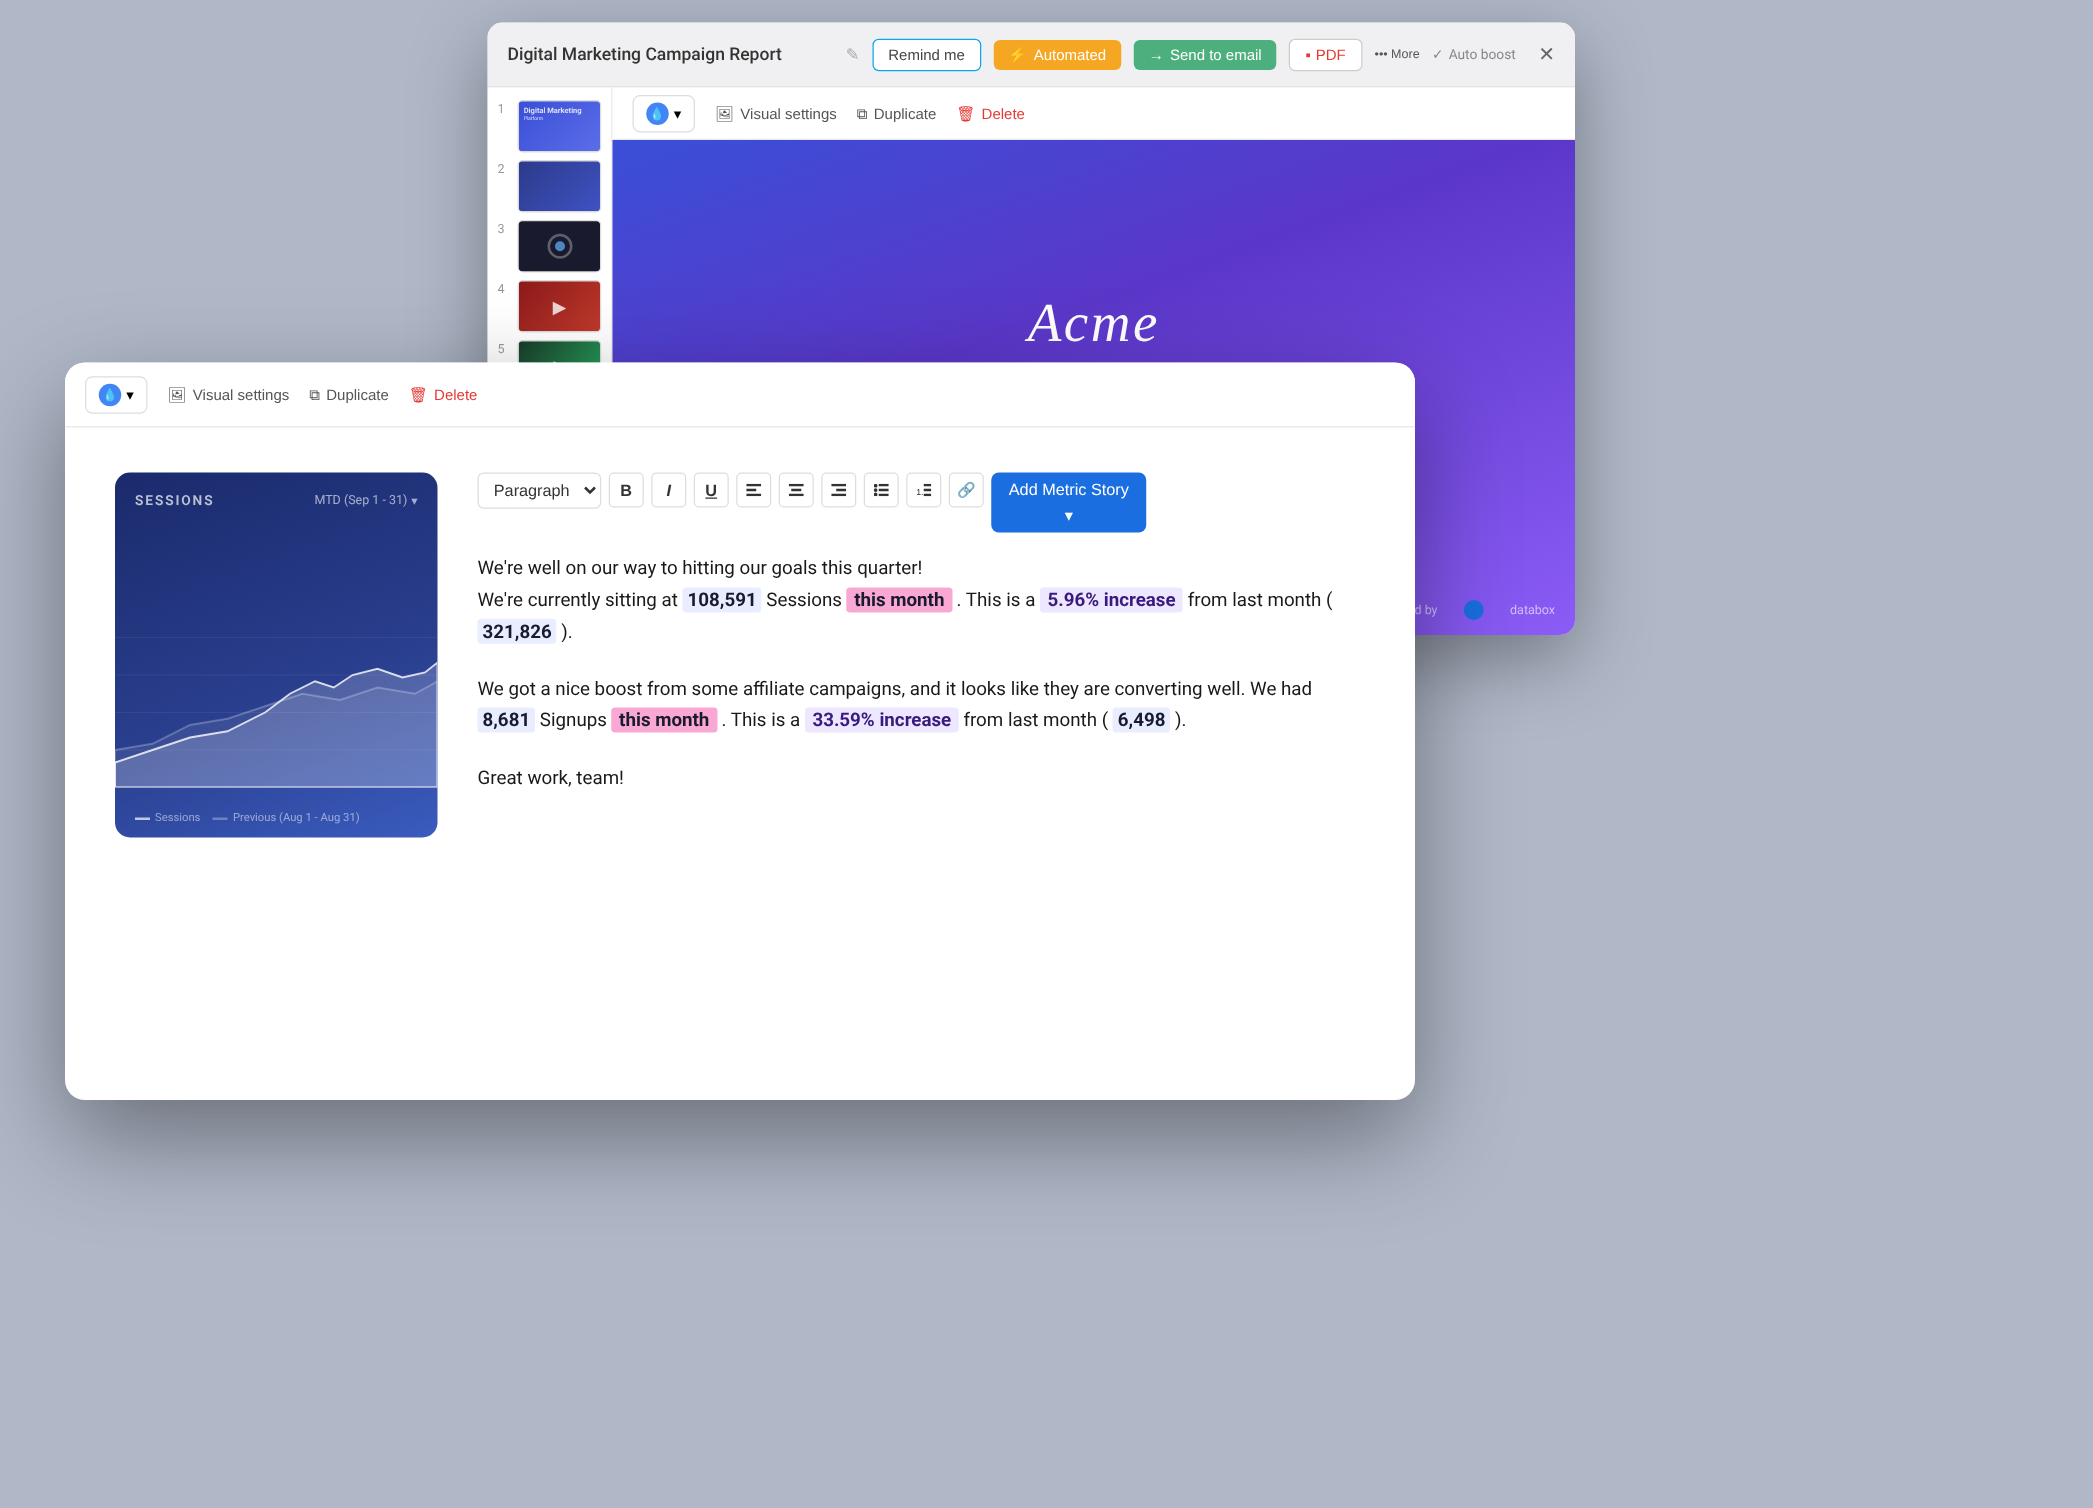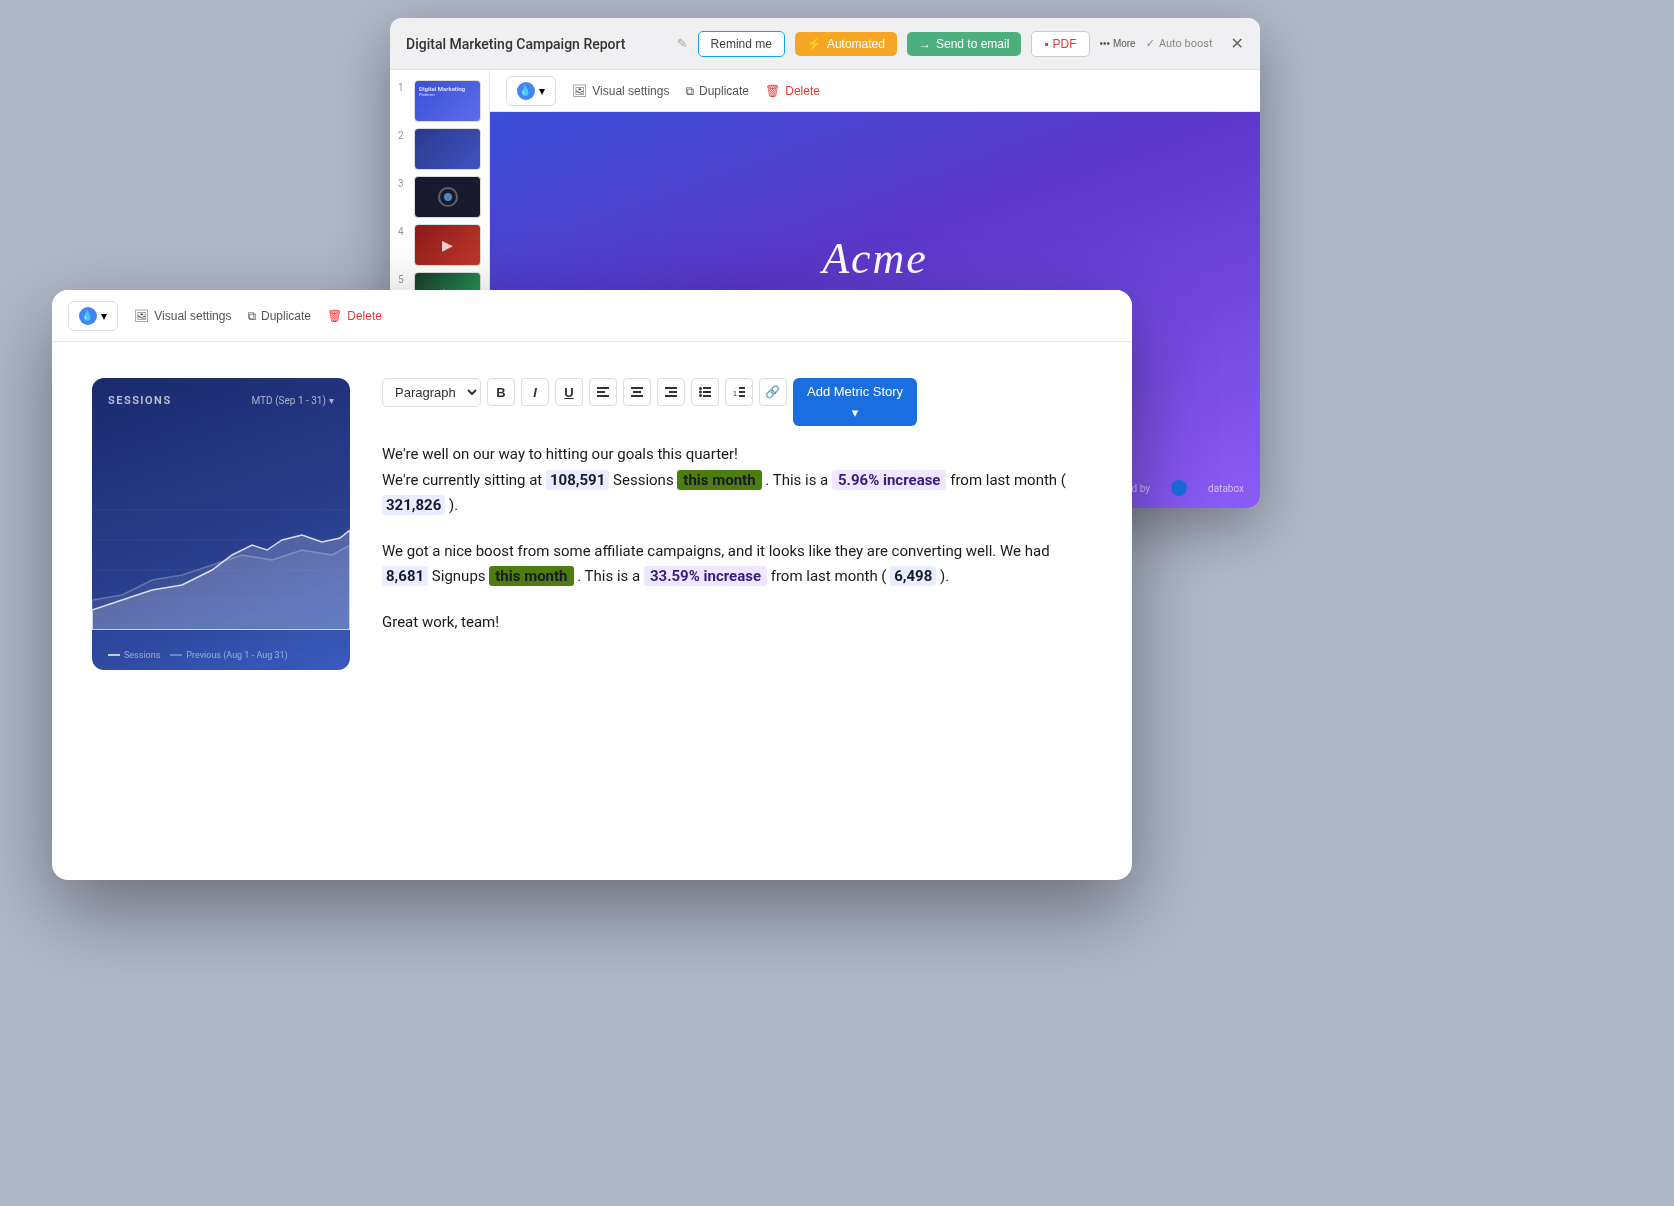--- a/index.html
+++ b/index.html
@@ -473,21 +473,21 @@
     .highlight-value {
       font-weight: 700;
       background: #e8eeff;
       border-radius: 3px;
       padding: 1px 4px;
       color: #1a1a2e;
     }
 
     .highlight-label {
       font-weight: 700;
-      background: #4d7c0f;
+      background: #f9a8d4;
       border-radius: 3px;
       padding: 1px 6px;
       color: #1a1a2e;
     }
 
     .highlight-increase {
       font-weight: 700;
       background: #ede8ff;
       border-radius: 3px;
       padding: 1px 6px;

